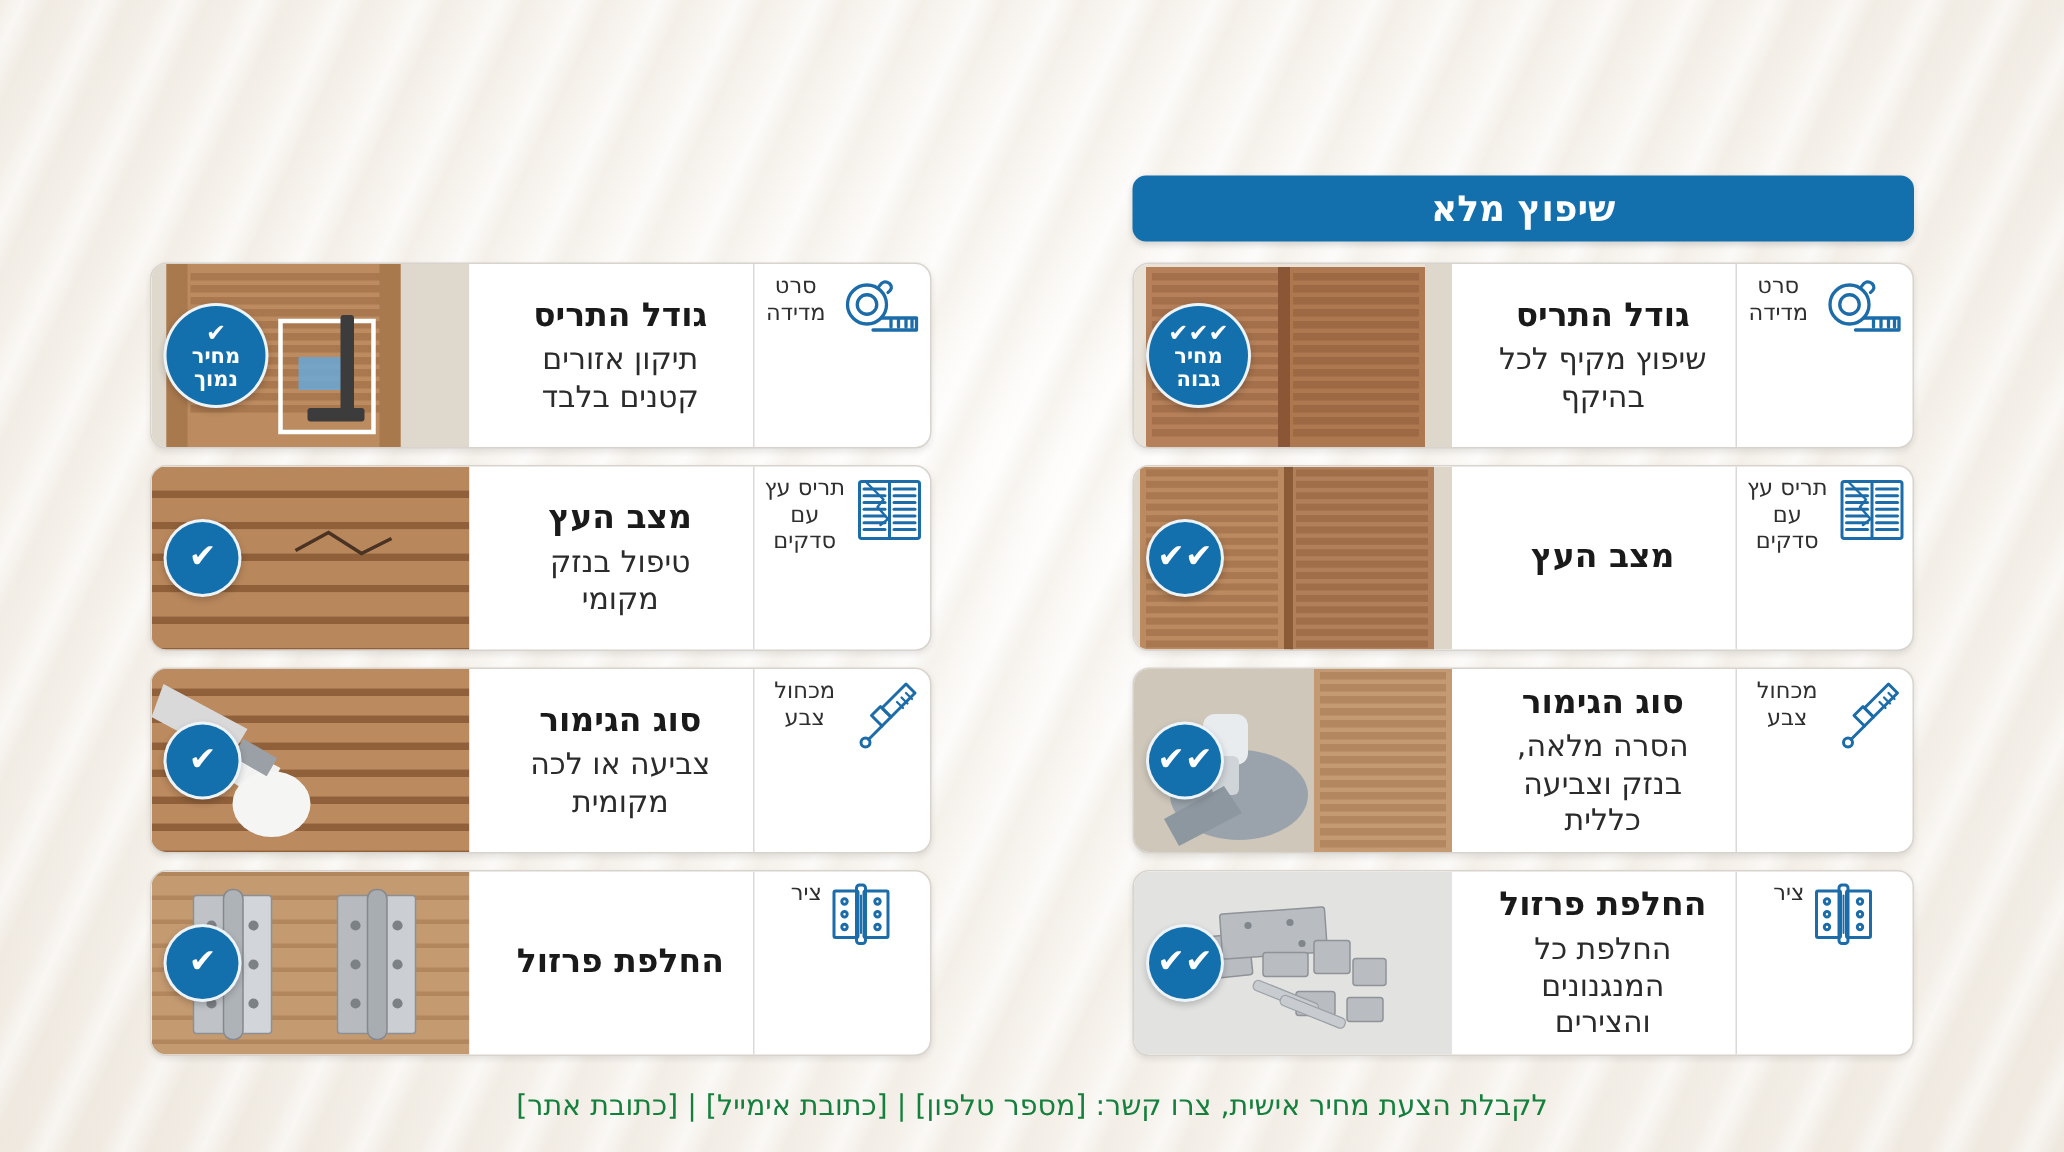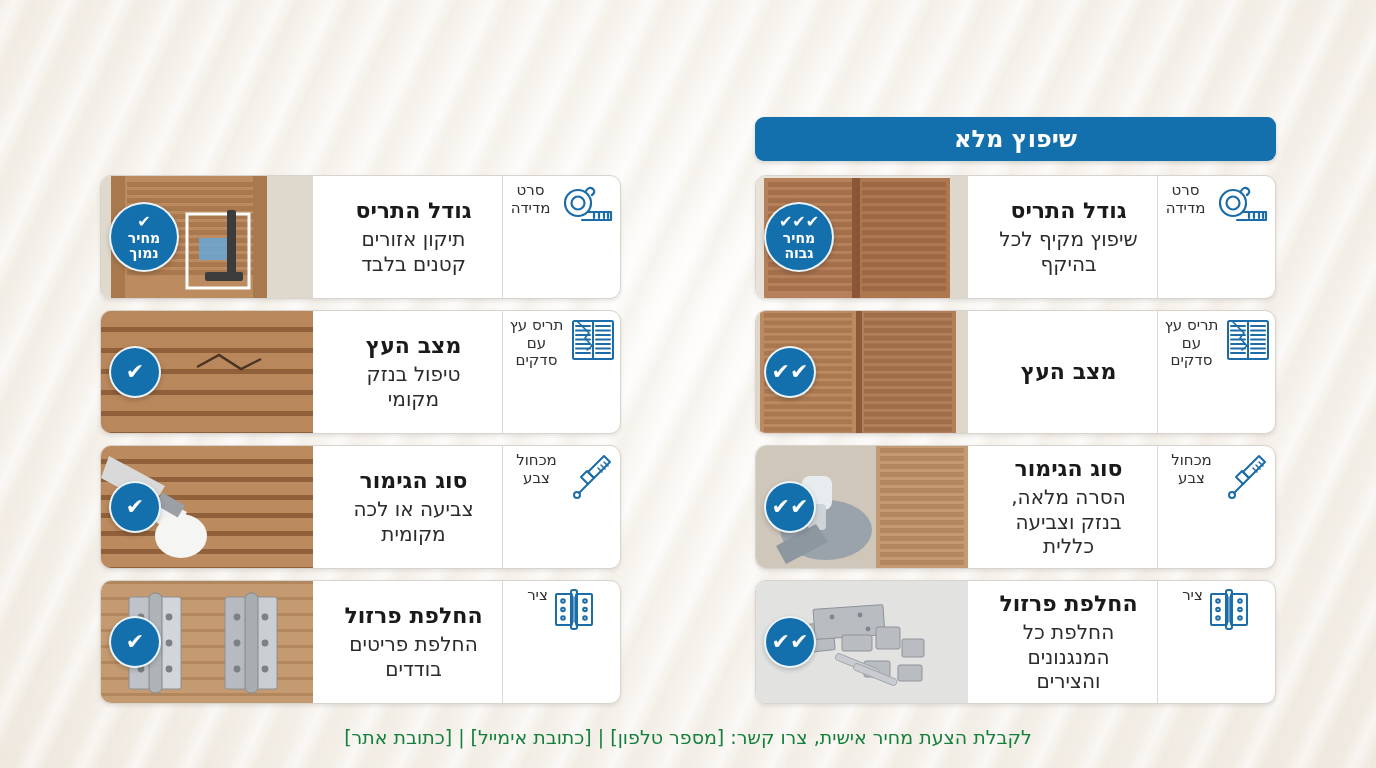--- a/index.html
+++ b/index.html
@@ -605,21 +605,20 @@
                 <circle cx="11" cy="31" r="1.8"></circle>
       <circle cx="33" cy="14" r="1.8"></circle>
                 <circle cx="33" cy="22.5" r="1.8"></circle>
                 <circle cx="33" cy="31" r="1.8"></circle>
     </svg>
             </span>
             <div class="icon-label">ציר</div>
           </div>
           <div class="text-cell">
             <div class="card-title">החלפת פרזול</div>
-            <div class="card-desc">החלפת פריטים בודדים</div>
           </div>
           <div class="photo-cell">
             <div class="photo-inner"><svg width="212" height="124" viewBox="0 0 212 124" preserveAspectRatio="none">
         <rect width="212" height="124" fill="#c49a70"></rect>
         <rect x="0" y="0" width="212" height="3" fill="#a87b50" opacity="0.6"></rect>
                 <rect x="0" y="16" width="212" height="3" fill="#a87b50" opacity="0.6"></rect>
                 <rect x="0" y="32" width="212" height="3" fill="#a87b50" opacity="0.6"></rect>
                 <rect x="0" y="48" width="212" height="3" fill="#a87b50" opacity="0.6"></rect>
                 <rect x="0" y="64" width="212" height="3" fill="#a87b50" opacity="0.6"></rect>
                 <rect x="0" y="80" width="212" height="3" fill="#a87b50" opacity="0.6"></rect>

